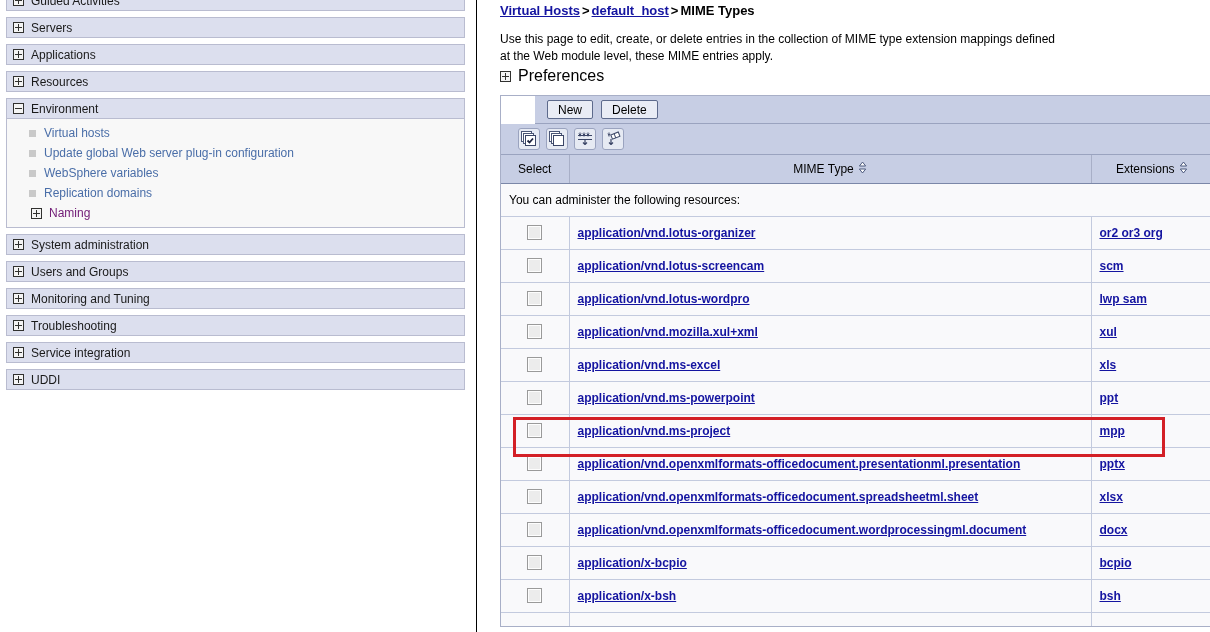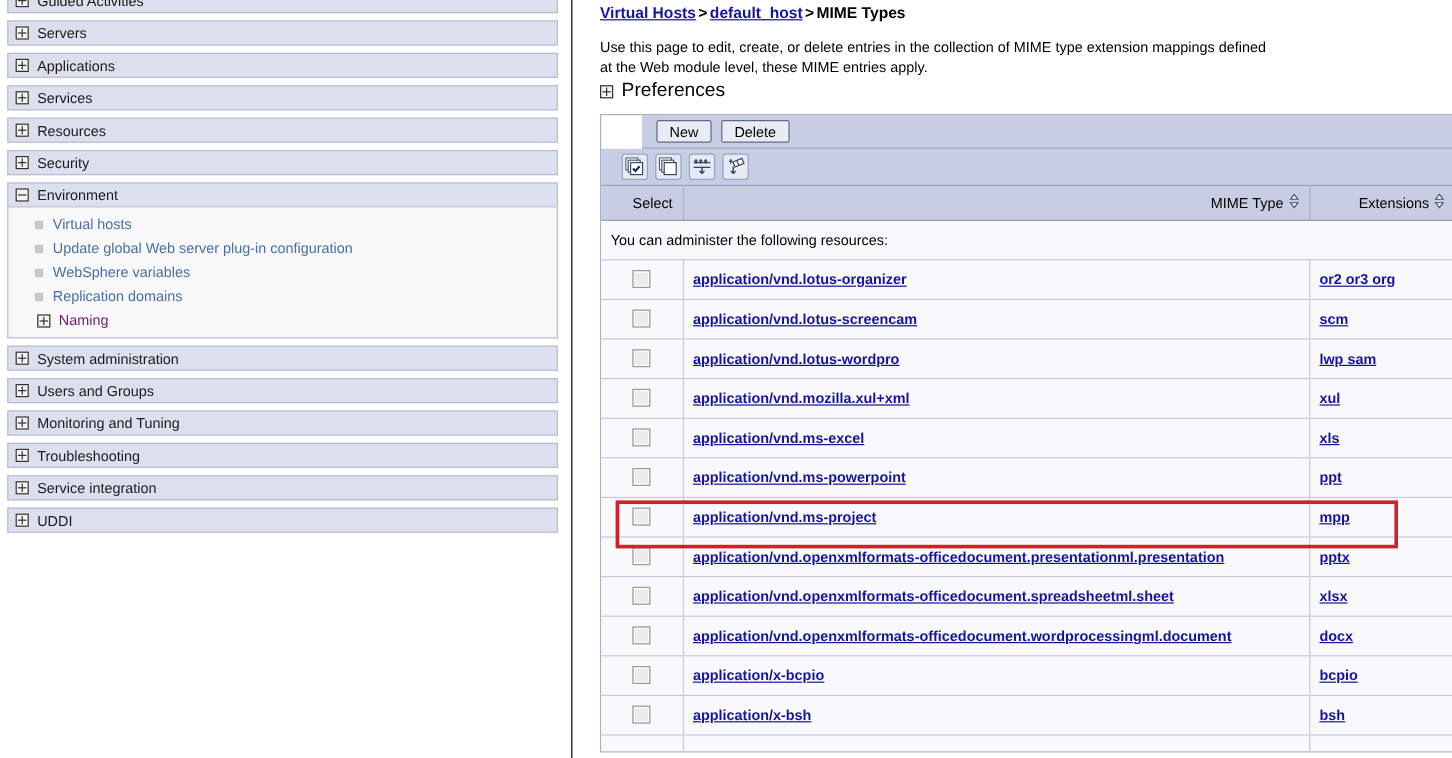--- a/index.html
+++ b/index.html
@@ -160,21 +160,21 @@
   table.mime {
     border-collapse: collapse;
     width: 711px;
     table-layout: fixed;
     font-size: 12px;
   }
   table.mime th {
     background: #c7cee4;
     border-bottom: 1px solid #7b87a8;
     border-right: 1px solid #a8afc7;
-    text-align: right;
+    text-align: center;
     font-weight: normal;
     font-size: 12px;
     height: 28px;
     padding: 0 8px;
     white-space: nowrap;
   }
   .sort-ico { display:inline-block; margin-left:4px; vertical-align:-1px; }
   tr.admin-note td {
     background: #c7cee4;
     height: 27px;
@@ -232,29 +232,21 @@
         <div class="nav-group">
           <span class="pm-box plus"></span>
           <span class="nav-label">Servers</span>
         </div>
         <div class="nav-group">
           <span class="pm-box plus"></span>
           <span class="nav-label">Applications</span>
         </div>
         <div class="nav-group">
           <span class="pm-box plus"></span>
-          <span class="nav-label">Services</span>
-        </div>
-        <div class="nav-group">
-          <span class="pm-box plus"></span>
           <span class="nav-label">Resources</span>
-        </div>
-        <div class="nav-group">
-          <span class="pm-box plus"></span>
-          <span class="nav-label">Security</span>
         </div>
         <div class="nav-group expanded">
           <span class="pm-box"></span>
           <span class="nav-label">Environment</span>
         </div>
         <div class="nav-children">
           <div class="nav-child">
             <span class="sq-bullet"></span>
             <a href="#">Virtual hosts</a>
           </div>

